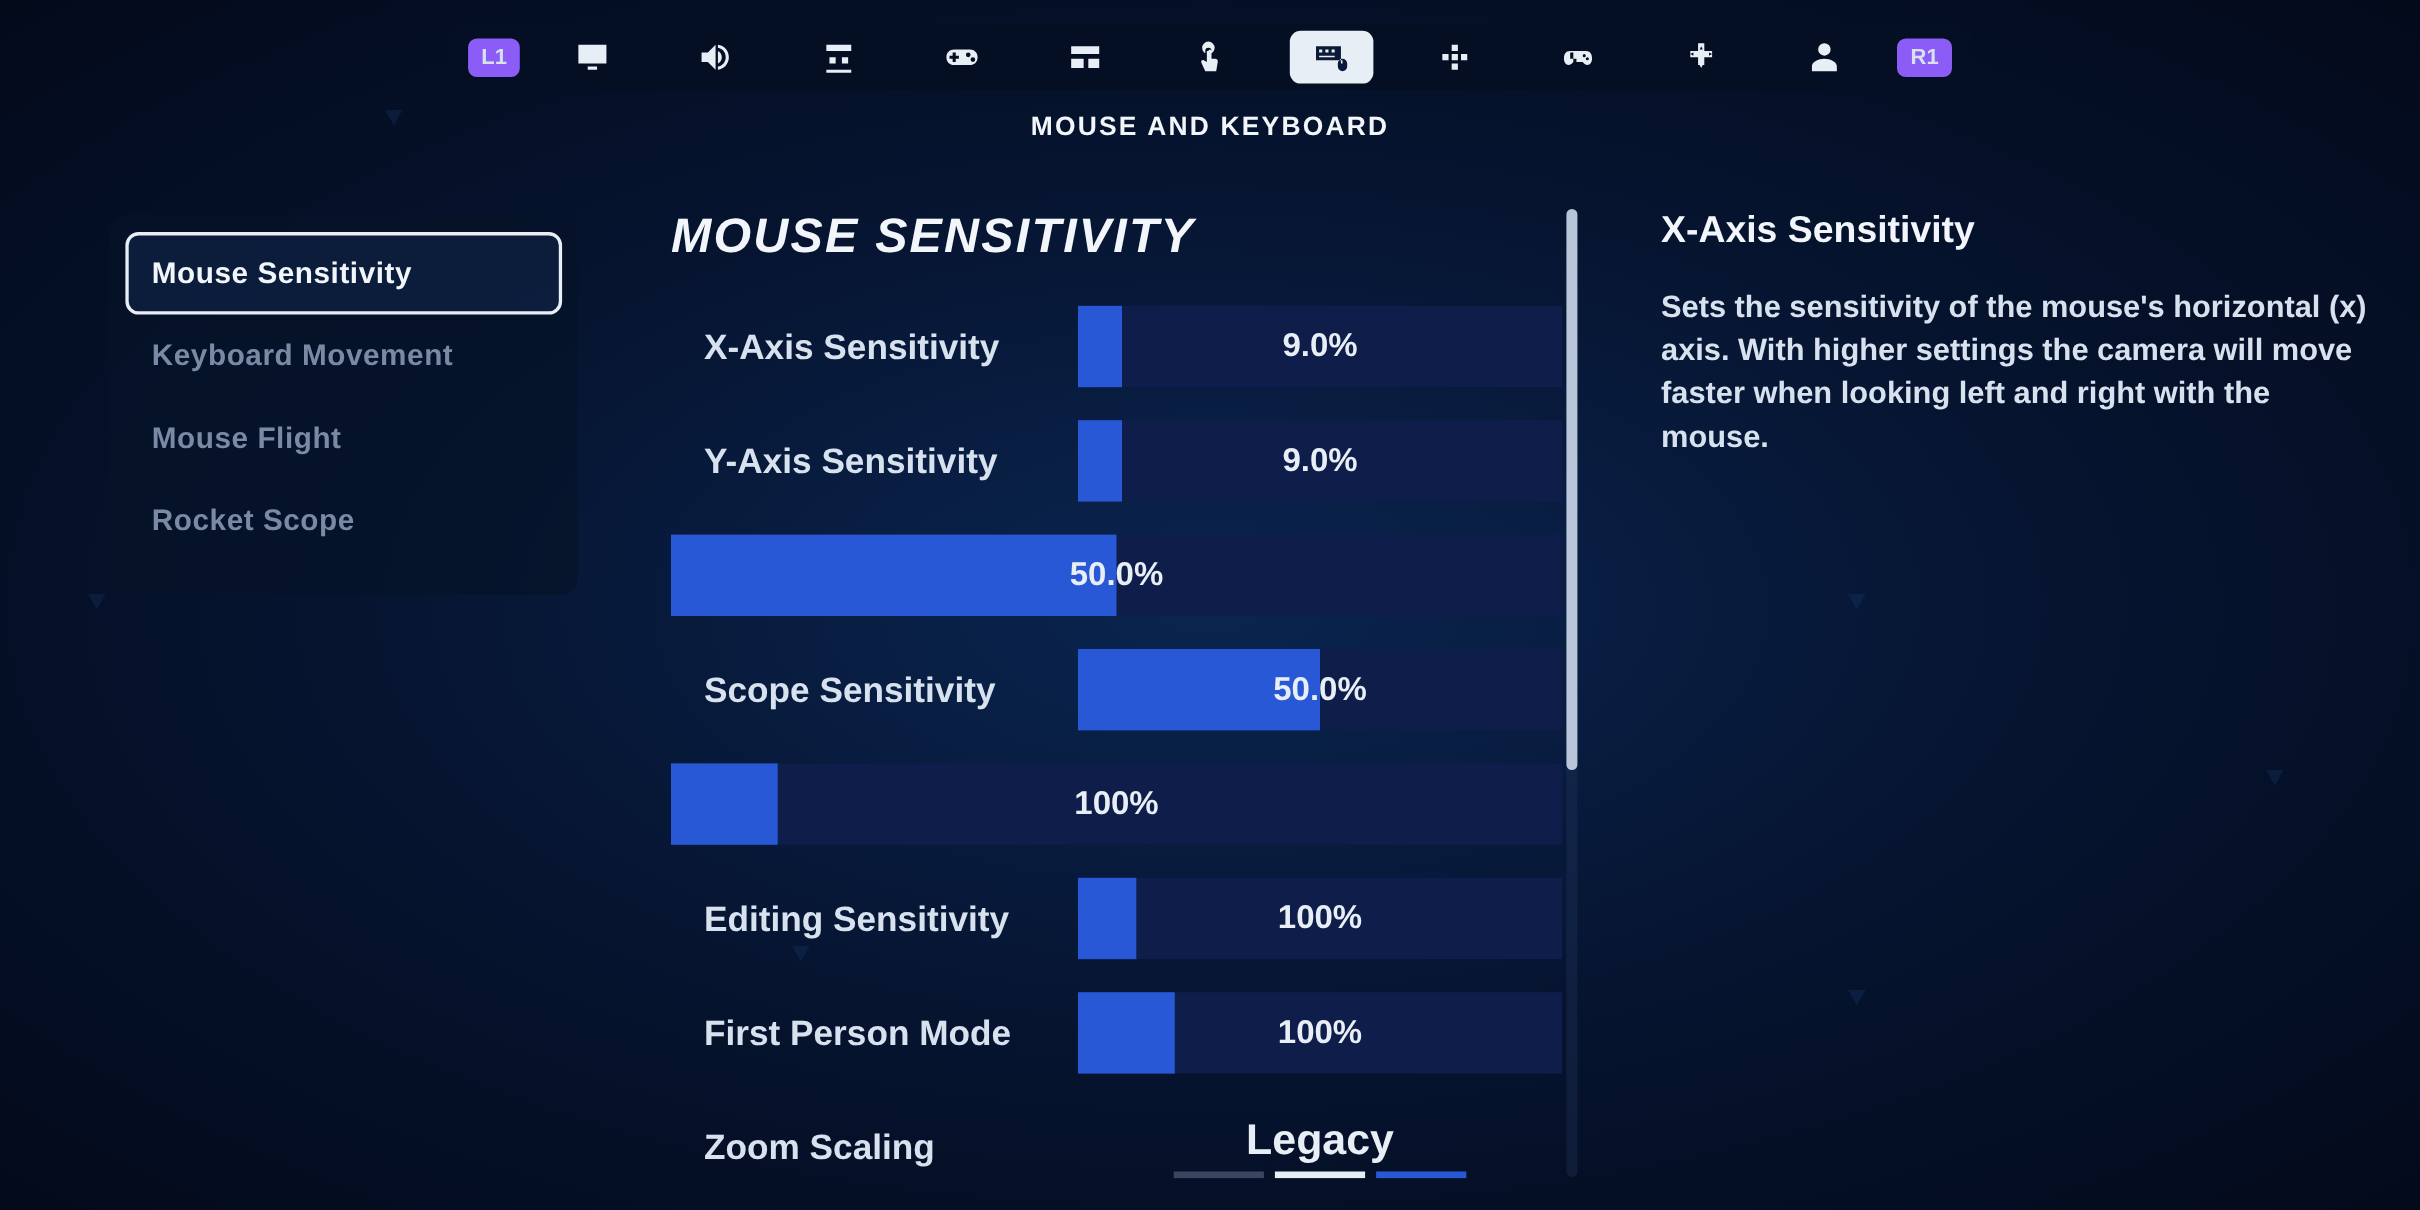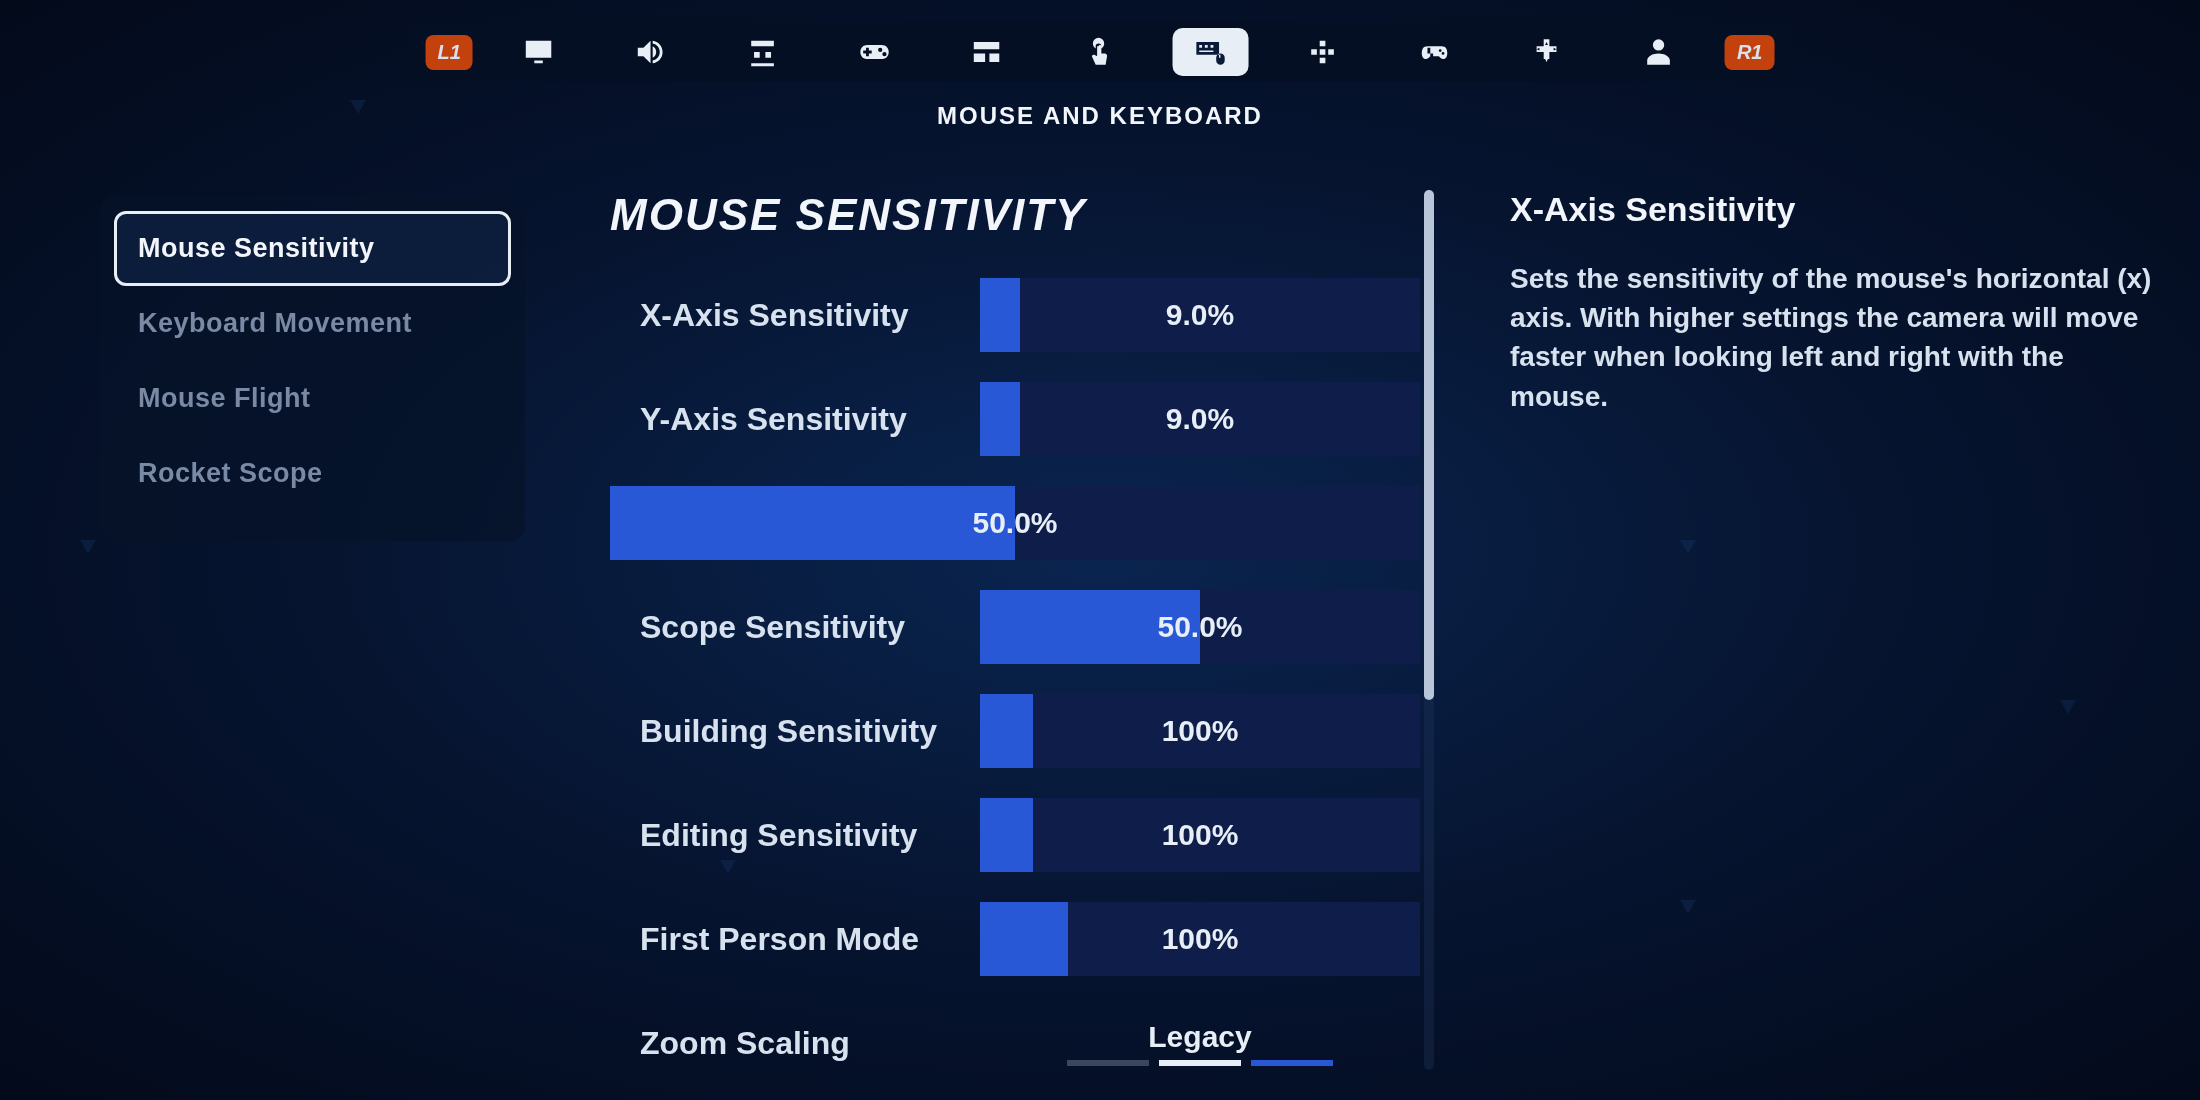--- a/index.html
+++ b/index.html
@@ -35,28 +35,27 @@
   left: 50%;
   transform: translateX(-50%);
   display: flex;
   align-items: center;
   gap: 0;
   background: rgba(5, 15, 35, 0.85);
   border-radius: 10px;
   padding: 6px 10px;
 }
 .bumper {
-  background: #c2410c;
+  background: #8b5cf6;
   border-radius: 8px;
   padding: 6px 12px;
   font-weight: 900;
   font-size: 20px;
   color: #d8e2ef;
   margin: 0 10px;
-  font-style: italic;
 }
 .nav-icon {
   width: 76px;
   height: 48px;
   display: flex;
   align-items: center;
   justify-content: center;
   border-radius: 10px;
   margin: 0 18px;
   cursor: pointer;
@@ -156,21 +155,21 @@
 }
 .option-value {
   flex: 1;
   height: 74px;
   display: flex;
   flex-direction: column;
   align-items: center;
   justify-content: center;
 }
 .option-text {
-  font-size: 30px;
+  font-size: 39px;
   font-weight: 700;
   color: #e8eef5;
   margin-bottom: 6px;
 }
 .option-dots {
   display: flex;
   gap: 10px;
 }
 .option-dot {
   width: 82px;
@@ -326,21 +325,20 @@
 
   <div class="setting-row">
     <div class="setting-label">Scope Sensitivity</div>
     <div class="slider-wrap">
       <div class="slider-fill" style="width:50%"></div>
       <div class="slider-value">50.0%</div>
     </div>
   </div>
 
   <div class="setting-row">
-    <div class="setting-label">Building Sensitivity</div>
     <div class="slider-wrap">
       <div class="slider-fill" style="width:12%"></div>
       <div class="slider-value">100%</div>
     </div>
   </div>
 
   <div class="setting-row">
     <div class="setting-label">Editing Sensitivity</div>
     <div class="slider-wrap">
       <div class="slider-fill" style="width:12%"></div>

